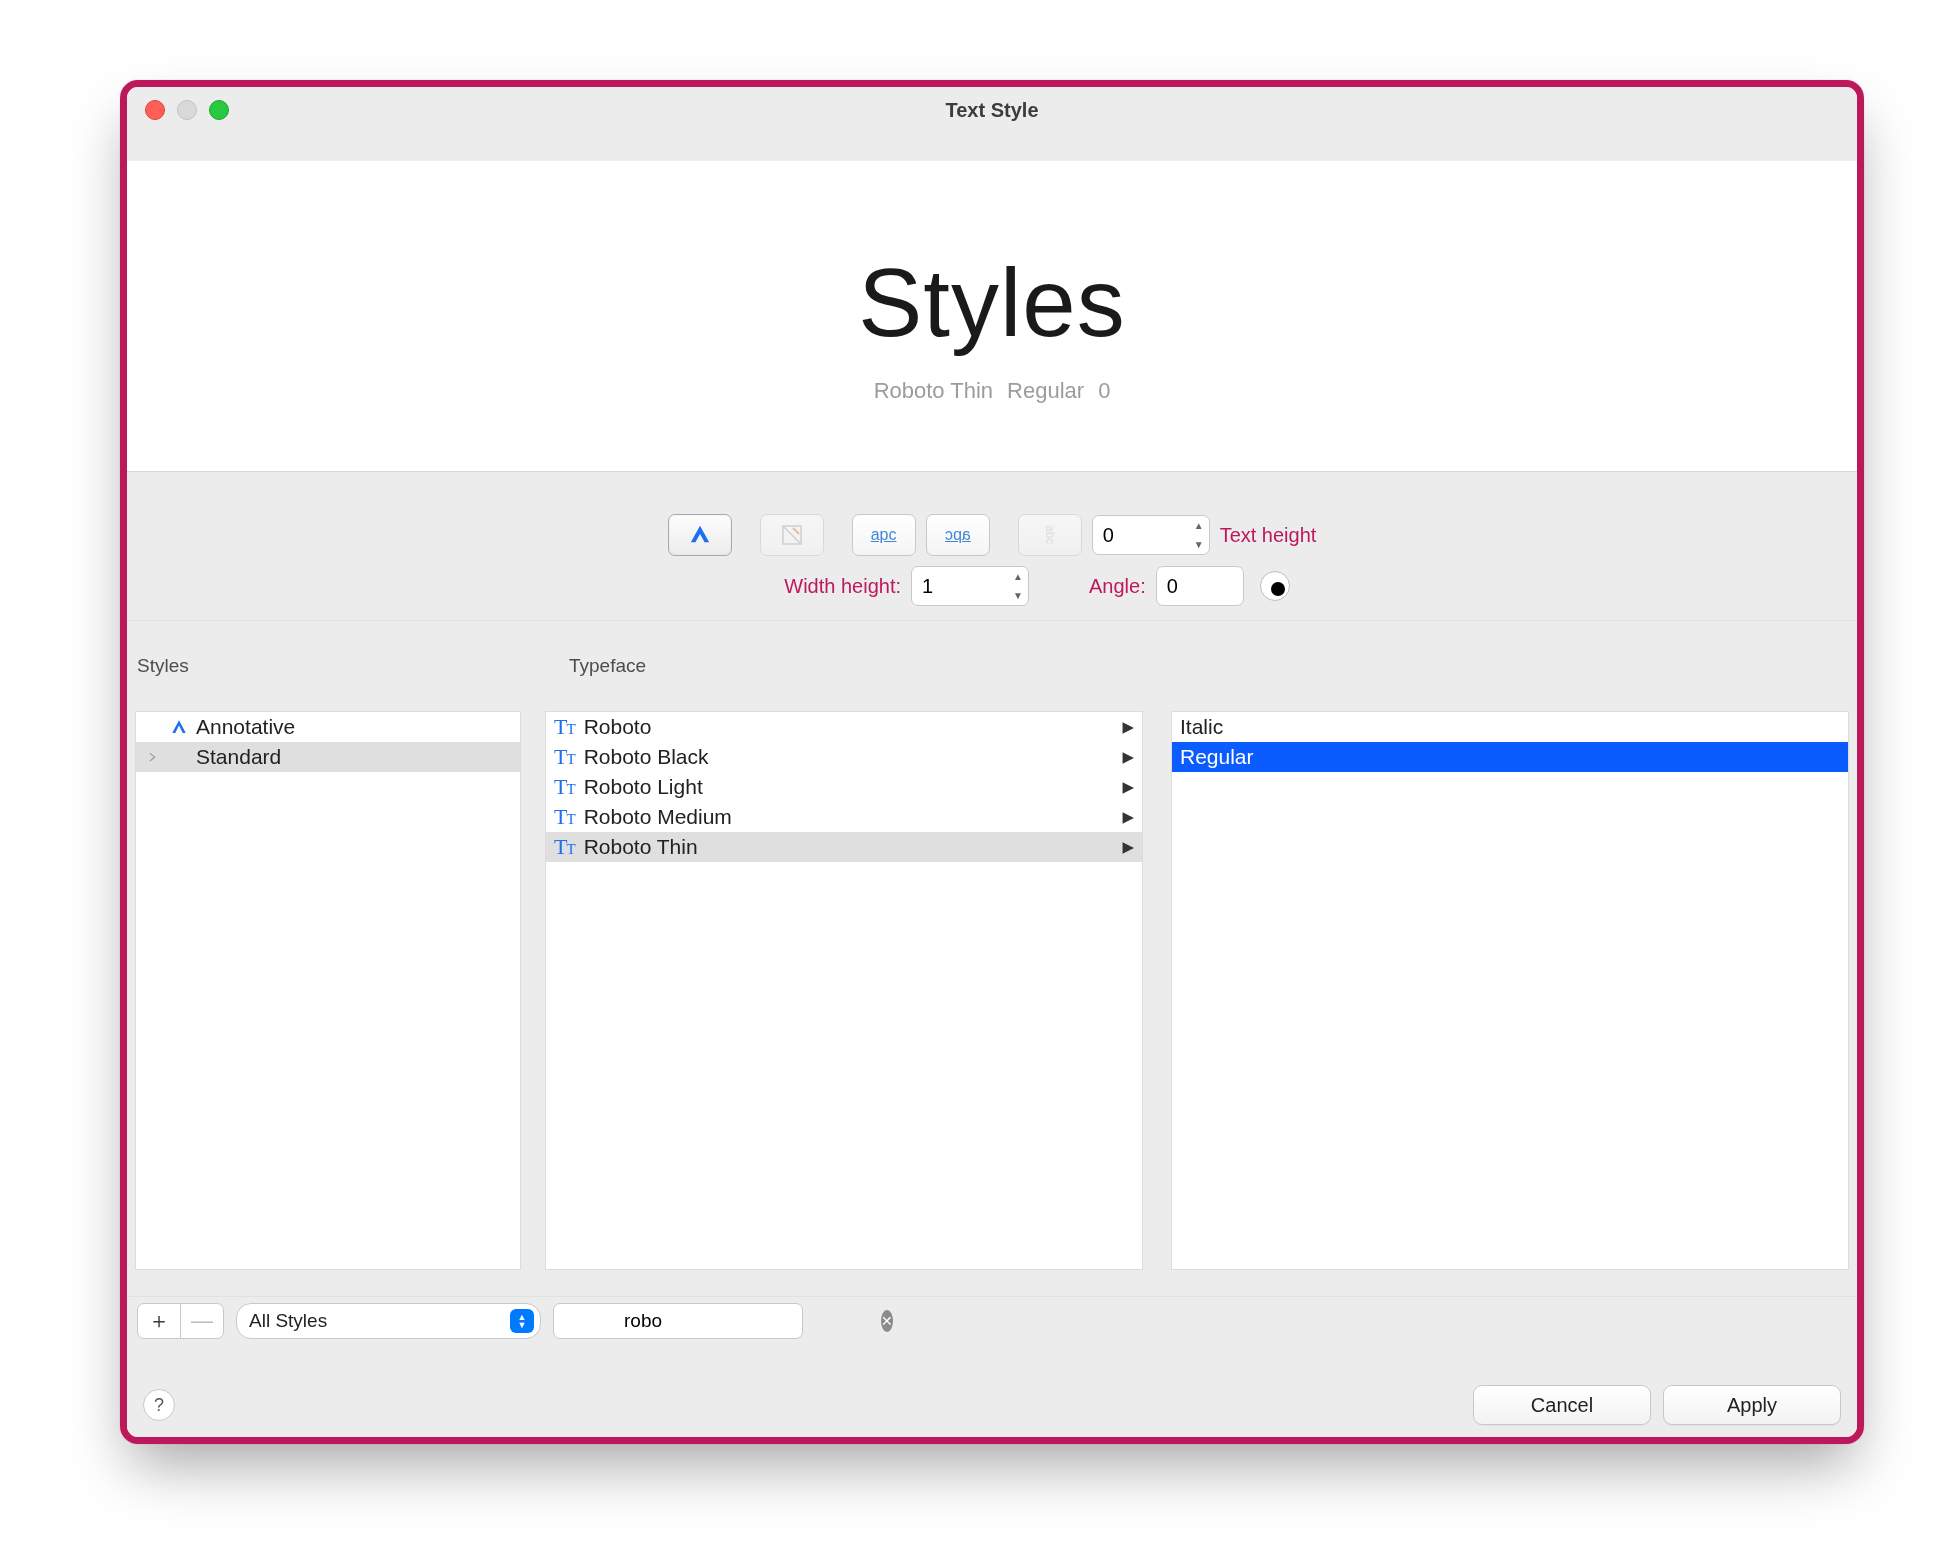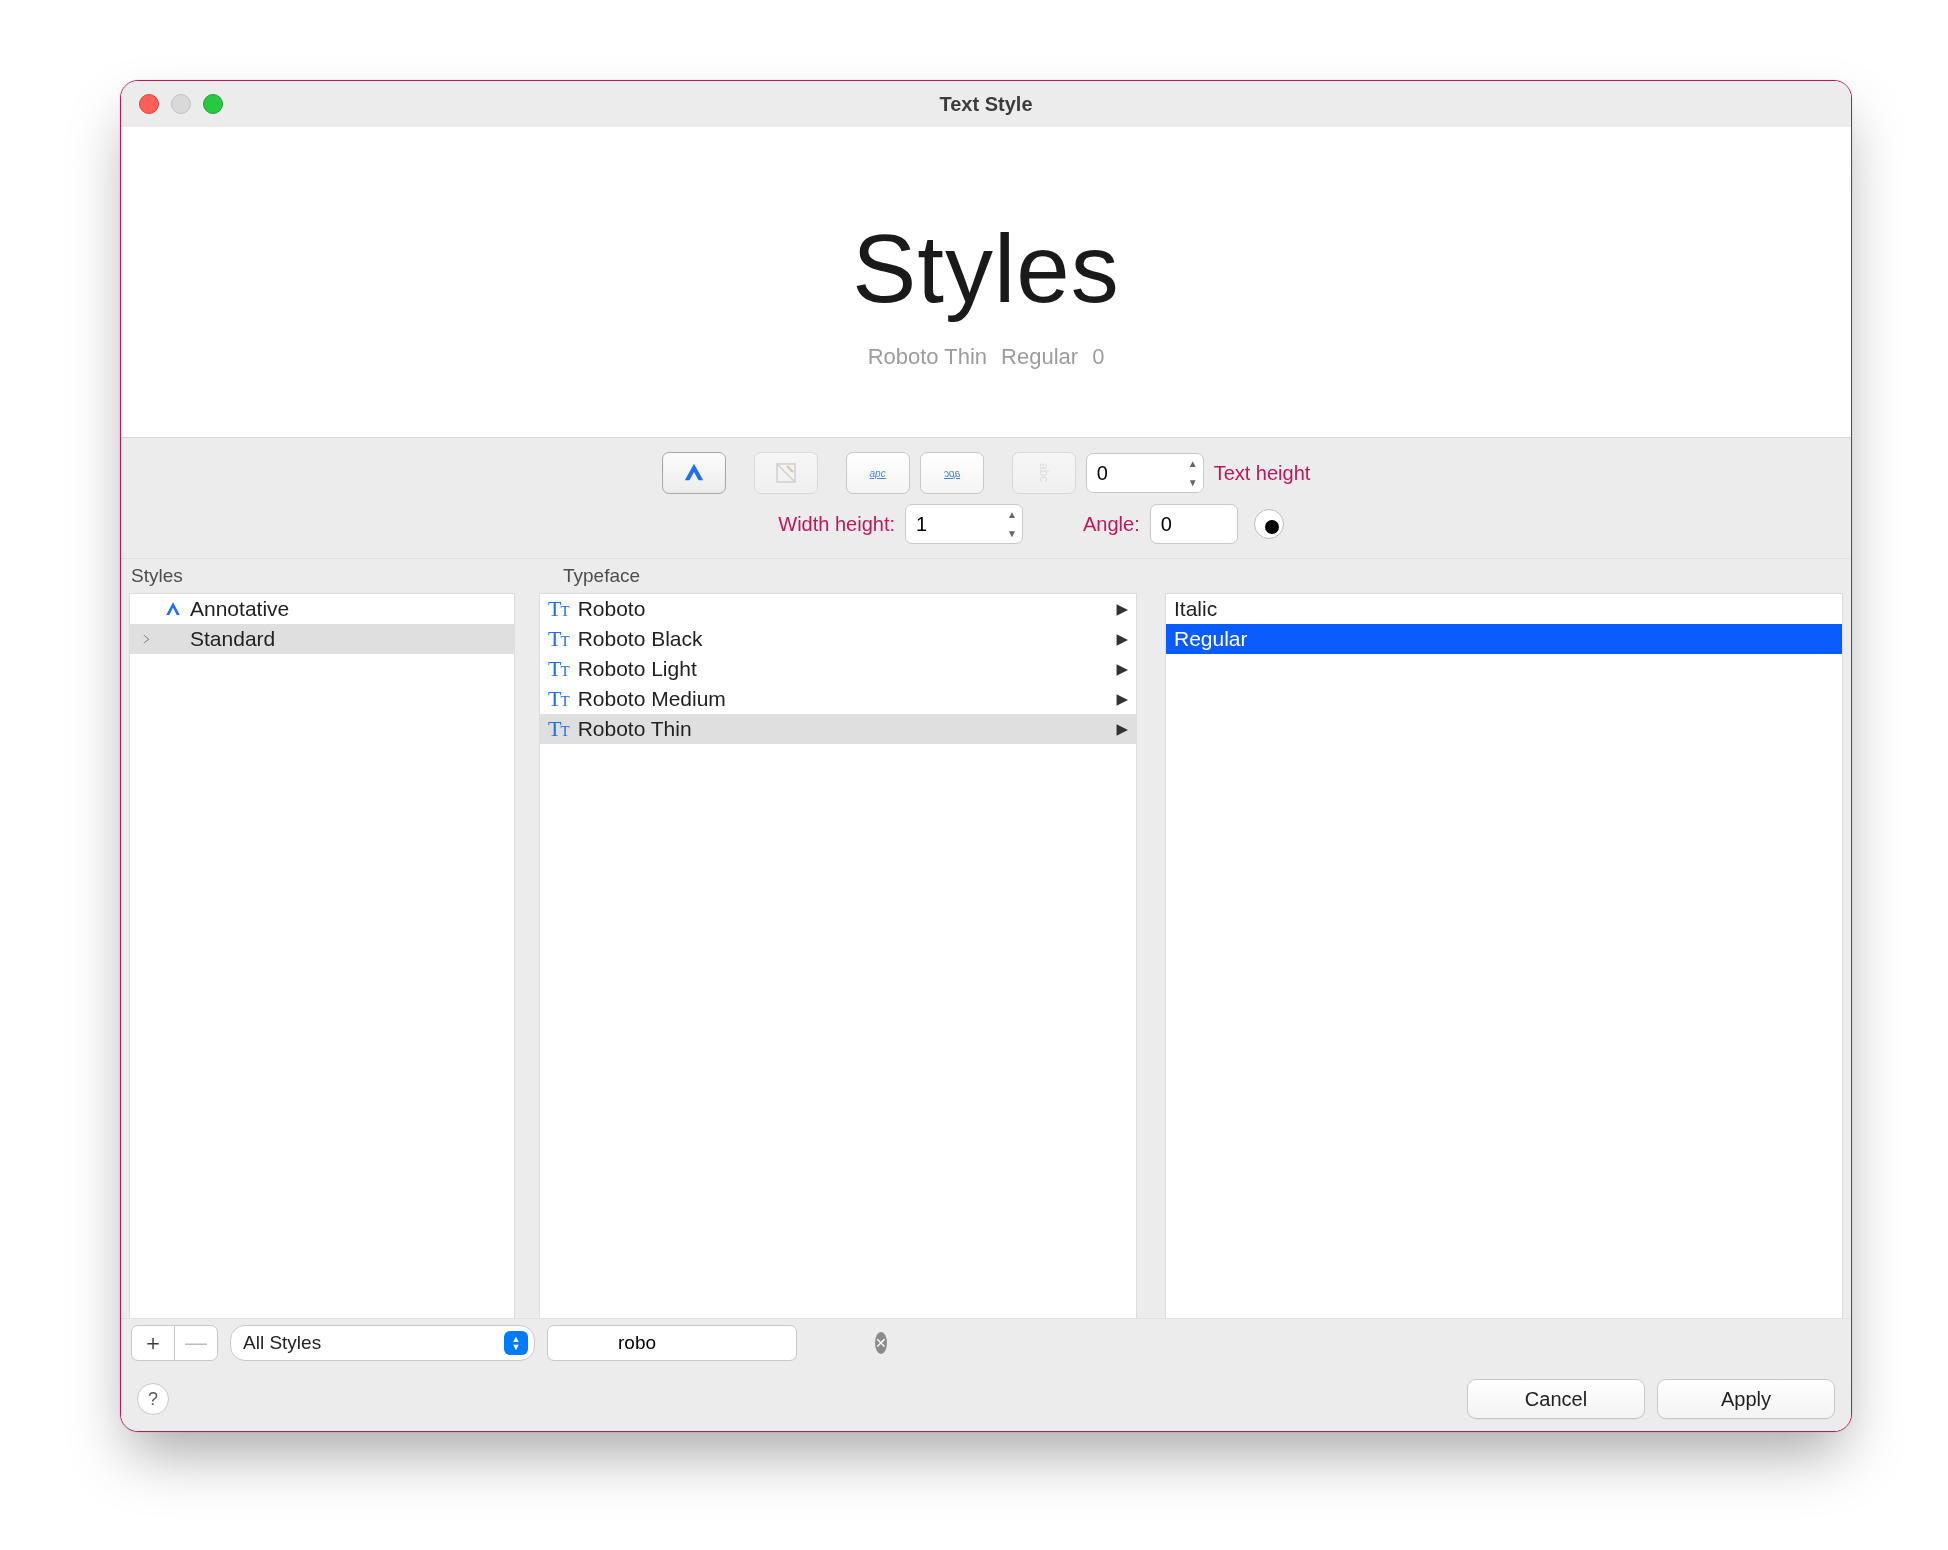--- a/index.html
+++ b/index.html
@@ -15,21 +15,22 @@
     font-family: -apple-system, "Helvetica Neue", Helvetica, Arial, sans-serif;
   }
   html,body{margin:0;height:100%;background:#fff;}
   .viewport{
     width:1948px;height:1550px;position:relative;background:#ffffff;
   }
   .window{
     position:absolute;left:120px;top:80px;width:1730px;height:1350px;
     background:var(--win-bg);border-radius:18px;box-shadow:var(--shadow);
     display:flex;flex-direction:column;overflow:hidden;
-    border:1px solid #be185d;
+    border:7px solid #be185d;
+    gap:28px;
   }
   
   .titlebar{
     height:46px;display:flex;align-items:center;position:relative;
     background:var(--win-bg);
   }
   .traffic{display:flex;gap:12px;margin-left:18px;}
   .tl{width:18px;height:18px;border-radius:50%;}
   .tl.close{background:#ff5f57;border:1px solid #e1413a;}
   .tl.min{background:#d9d9d9;border:1px solid #c1c1c1;}
@@ -165,21 +166,21 @@
   }
   .footer .grow{flex:1;}
   .btn{
     height:38px;padding:0 38px;border-radius:9px;border:1px solid #c8c8c8;
     background:linear-gradient(#ffffff,#f3f3f3);font-size:20px;color:#222;
     display:flex;align-items:center;justify-content:center;min-width:100px;cursor:default;
     box-shadow:0 1px 0 rgba(0,0,0,.04);
   }
   
   .ic-annot path{fill:#1d6ff0;}
-  .ic-abc{font-family:Arial,sans-serif;font-size:10px;color:#4287d6;text-decoration:underline;letter-spacing:0px;font-style:italic;}
+  .ic-abc{font-family:Arial,sans-serif;font-size:16px;color:#4287d6;text-decoration:underline;letter-spacing:0px;}
   .ic-abc.rev{transform:scaleX(-1);}
   .ic-vert{font-family:Arial,sans-serif;font-size:12px;color:#cfcfcf;writing-mode:vertical-rl;}
   .seg .ruler{width:24px;height:24px;}
 </style>
 </head>
 <body>
 
 <div class="viewport">
   <div class="window">
 

